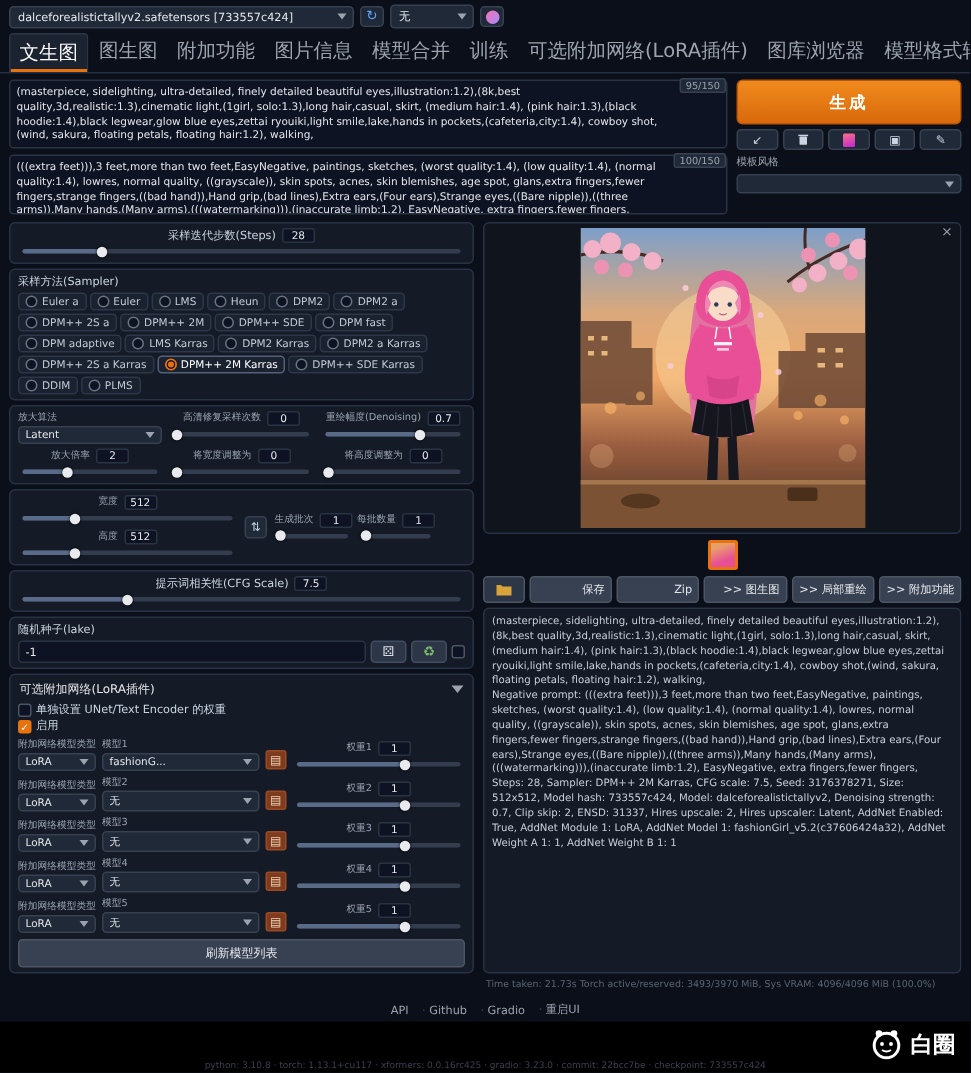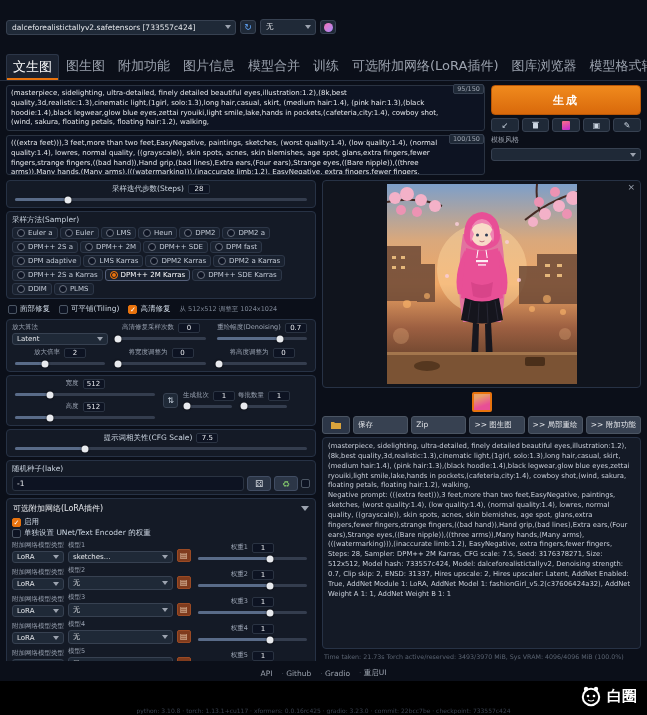--- a/index.html
+++ b/index.html
@@ -1,21 +1,21 @@
 <!DOCTYPE html>
 <html><head>
 <meta charset="utf-8">
 <style>
   * { box-sizing: border-box; margin: 0; padding: 0; }
   body { background:#05070c; font-family:"DejaVu Sans",sans-serif; }
   .app { width:647px; height:715px; background:#0b0f19; color:#d1d5db; font-size:8px;
          display:flex; flex-direction:column; overflow:hidden; position:relative; }
 
   
-  .topbar { display:flex; align-items:center; gap:4px; padding:19px 6px; flex:none; }
+  .topbar { display:flex; align-items:center; gap:4px; padding:3px 6px; flex:none; }
   .dd { background:#1f2937; border:1px solid #374151; border-radius:3px; padding:2px 14px 2px 5px;
         position:relative; color:#e5e7eb; white-space:nowrap; font-size:7.5px; cursor:pointer; min-height:13px; }
   .dd .caret { position:absolute; right:4px; top:50%; transform:translateY(-50%); width:0; height:0;
         border-left:3px solid transparent; border-right:3px solid transparent; border-top:4px solid #9ca3af; }
   .iconbtn { background:#1f2937; border:1px solid #374151; border-radius:3px; min-width:16px; height:14px;
         display:flex; align-items:center; justify-content:center; cursor:pointer; }
   .refresh-glyph::before { content:"↻"; color:#60a5fa; font-size:9px; }
   .palette-dot { width:9px; height:9px; border-radius:50%; background:linear-gradient(135deg,#f472b6,#a78bfa); }
 
   
@@ -115,21 +115,21 @@
   
   .img-panel { background:#10141d; border:1px solid #273245; border-radius:4px; position:relative;
         height:208px; display:flex; align-items:center; justify-content:center; flex:none; }
   .close-x { position:absolute; top:1px; right:5px; color:#9ca3af; font-size:9px; cursor:pointer; }
   .close-x::before { content:"×"; }
   .thumb-row { display:flex; justify-content:center; padding:1px; flex:none; }
   .thumb { width:20px; height:20px; border:2px solid #e8730e; border-radius:2px;
         background:linear-gradient(160deg,#e8a06a 20%,#e84f96 70%); cursor:pointer; }
   .btnrow { display:flex; gap:3px; flex:none; }
   .obtn { background:#374151; border:1px solid #4b5563; border-radius:3px; color:#e5e7eb; font-size:7.5px;
-        padding:3px 4px; white-space:nowrap; flex:1; text-align:left; cursor:pointer; min-width:0;
+        padding:3px 4px; white-space:nowrap; flex:1; text-align:right; cursor:pointer; min-width:0;
         overflow:hidden; text-overflow:ellipsis; }
   .obtn.folder { flex:none; width:28px; display:flex; align-items:center; justify-content:center;
         background:#2c3647; }
   .info-blk { background:#141a26; border:1px solid #273245; border-radius:4px; padding:4px 5px;
         color:#c9cfda; font-size:6.8px; line-height:1.45; white-space:pre-wrap; word-break:break-word;
         flex:1; min-height:0; overflow:hidden; }
   .perf { color:#5b6472; font-size:6.3px; padding:1px 2px; flex:none; white-space:nowrap; overflow:hidden; }
 
   
   .footer { display:flex; justify-content:center; align-items:center; gap:9px; color:#9ca3af;
@@ -247,35 +247,20 @@
           <span class="opt">DPM2 Karras</span>
           <span class="opt">DPM2 a Karras</span>
           <span class="opt">DPM++ 2S a Karras</span>
           <span class="opt sel">DPM++ 2M Karras</span>
           <span class="opt">DPM++ SDE Karras</span>
           <span class="opt">DDIM</span>
           <span class="opt">PLMS</span>
         </div>
       </div>
 
-      <div class="cbrow">
-        <label class="cb">
-          <span class="box"></span>
-          <span>面部修复</span>
-        </label>
-        <label class="cb">
-          <span class="box"></span>
-          <span>可平铺(Tiling)</span>
-        </label>
-        <label class="cb">
-          <span class="box checked"></span>
-          <span>高清修复</span>
-        </label>
-        <span class="note">从 512x512 调整至 1024x1024</span>
-      </div>
 
       <div class="blk">
         <div class="grid3">
           <div class="gcell">
             <div class="slbl">放大算法</div>
             <div class="dd small">
               <span>Latent</span>
               <span class="caret"></span>
             </div>
           </div>
@@ -404,39 +389,39 @@
           <span class="box"></span>
         </div>
       </div>
 
       <div class="blk">
         <div class="acc-head">
           <span>可选附加网络(LoRA插件)</span>
           <span class="acc-arrow"></span>
         </div>
         <label class="cb" style="margin:1px 0;">
+          <span class="box"></span>
+          <span>单独设置 UNet/Text Encoder 的权重</span>
+        </label>
+        <label class="cb" style="margin:1px 0;">
           <span class="box checked"></span>
           <span>启用</span>
         </label>
-        <label class="cb" style="margin:1px 0;">
-          <span class="box"></span>
-          <span>单独设置 UNet/Text Encoder 的权重</span>
-        </label>
 
         <div class="lrow">
           <div class="lcell type">
             <div class="slbl">附加网络模型类型</div>
             <div class="dd small">
               <span>LoRA</span><span class="caret"></span>
             </div>
           </div>
           <div class="lcell model">
             <div class="slbl">模型1</div>
             <div class="dd small">
-              <span>sketches...</span><span class="caret"></span>
+              <span>fashionG...</span><span class="caret"></span>
             </div>
           </div>
           <div class="lbook"></div>
           <div class="lcell weight">
             <div class="srow">
               <span class="slbl">权重1</span>
               <span class="num">1</span>
             </div>
             <div class="track">
               <div class="fill" style="width:66%"></div>
@@ -542,20 +527,21 @@
               <span class="slbl">权重5</span>
               <span class="num">1</span>
             </div>
             <div class="track">
               <div class="fill" style="width:66%"></div>
                 <div class="knob" style="left:66%"></div>
             </div>
           </div>
         </div>
 
+        <div class="graybtn">刷新模型列表</div>
       </div>
 
     </div>
 
     <div class="right">
       <div class="img-panel">
         <span class="close-x"></span>
         <svg width="190" height="200" viewBox="0 0 190 200">
           <defs>
             <linearGradient id="sky" x1="0" y1="0" x2="0" y2="1">

